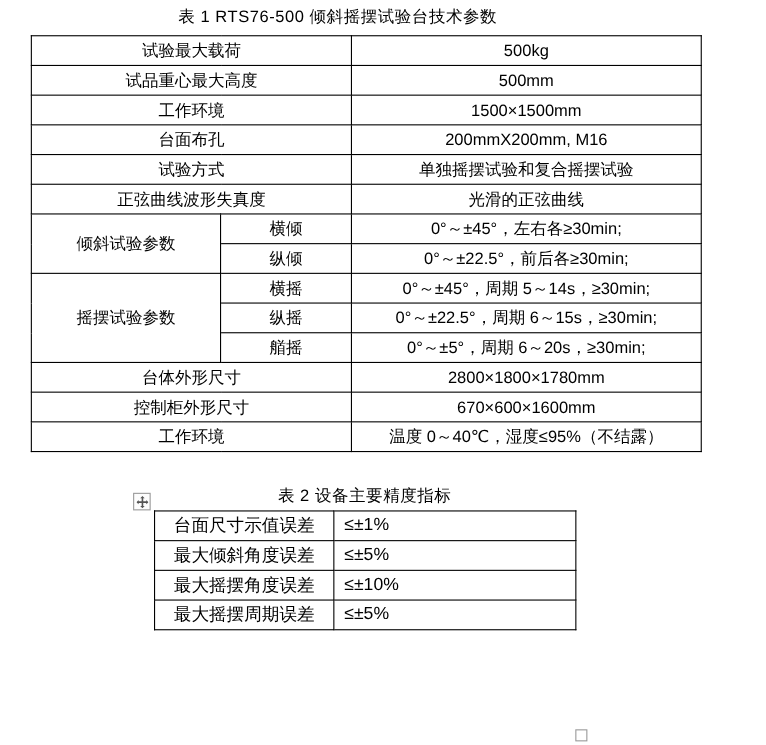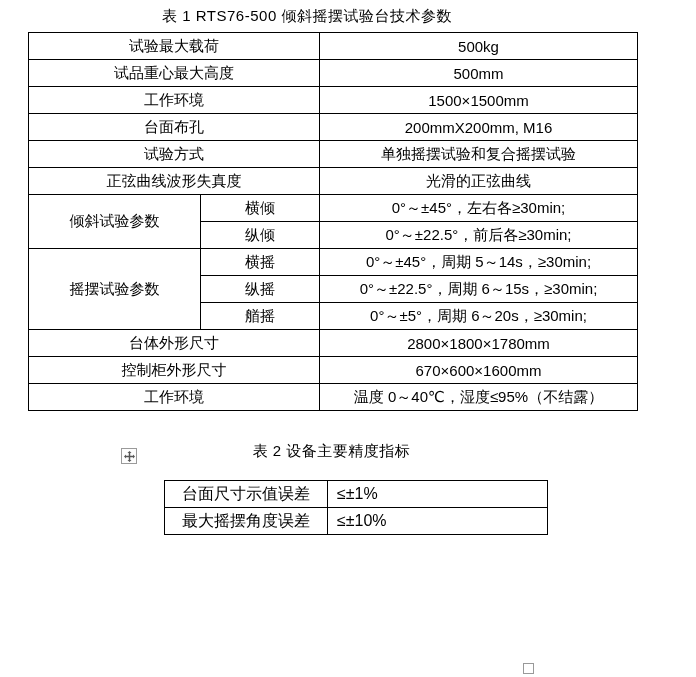--- a/index.html
+++ b/index.html
@@ -14,21 +14,21 @@
   }
   .t1-caption{top:6px;left:0;width:614px;}
   .t2-caption{top:441px;left:140px;width:383px;}
   table{border-collapse:collapse;table-layout:fixed;position:absolute;}
   td{
     border:1px solid #000;vertical-align:middle;overflow:hidden;
     white-space:nowrap;padding:0 4px;box-sizing:border-box;
   }
   .t1{left:28px;top:32px;width:609px;}
   .t1 td{height:27px;font-size:15px;text-align:center;}
-  .t2{left:140px;top:480px;width:383px;margin-left:24px;}
+  .t2{left:140px;top:464px;width:383px;}
   .t2 td{height:27px;font-size:16px;}
   .t2 td.lbl{text-align:center;}
   .t2 td.val{text-align:left;padding-left:9px;}
   .move-handle{
     position:absolute;left:121px;top:448px;width:14px;height:14px;
     border:1px solid #9a9a9a;background:#fdfdfd;
     display:flex;align-items:center;justify-content:center;cursor:move;
   }
   .resize-handle{
     position:absolute;left:523px;top:663px;width:9px;height:9px;
@@ -122,19 +122,27 @@
   <colgroup>
       <col style="width:163px">
       <col style="width:220px">
     </colgroup>
   <tbody>
     <tr>
       <td class="lbl">台面尺寸示值误差</td>
       <td class="val">≤±1%</td>
     </tr>
     <tr>
+      <td class="lbl">最大倾斜角度误差</td>
+      <td class="val">≤±5%</td>
+    </tr>
+    <tr>
       <td class="lbl">最大摇摆角度误差</td>
       <td class="val">≤±10%</td>
+    </tr>
+    <tr>
+      <td class="lbl">最大摇摆周期误差</td>
+      <td class="val">≤±5%</td>
     </tr>
   </tbody>
 </table>
 
 <div class="resize-handle"></div>
 
 </body></html>

